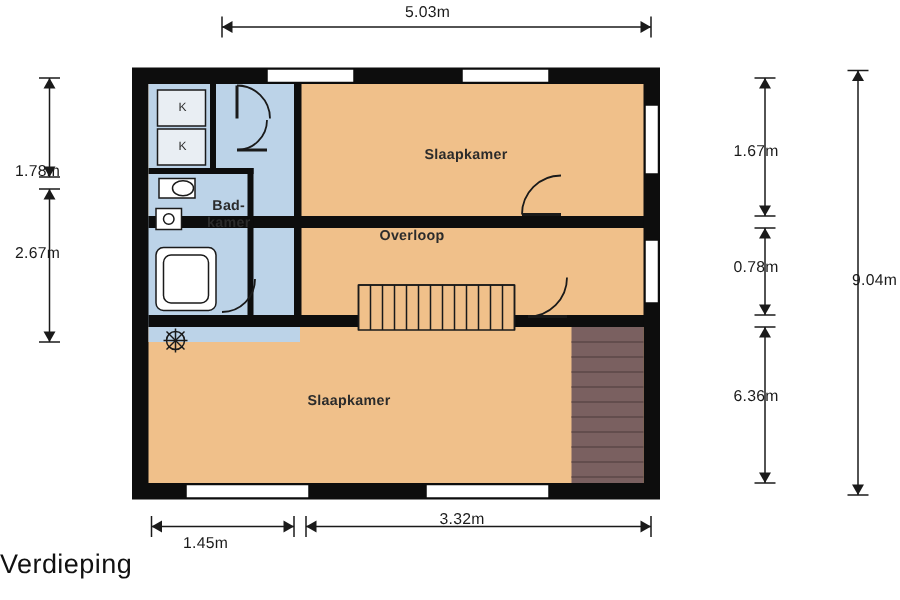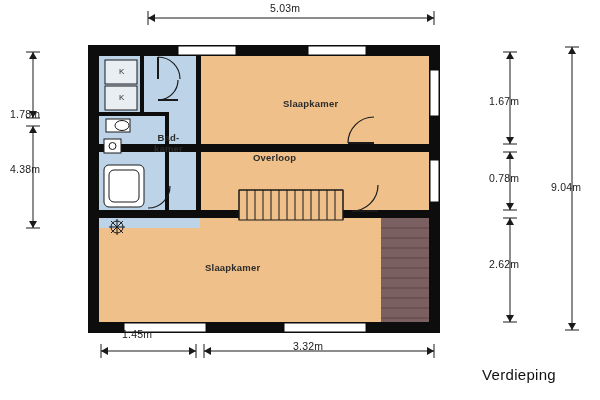--- a/index.html
+++ b/index.html
@@ -43,22 +43,22 @@
     position: absolute;
     font-size: 8px;
     color: #2b2b2b;
     white-space: nowrap;
   }
   #title {
     position: absolute;
     left: 0;
     top: 366px;
     width: 556px;
-    text-align: right;
-    font-size: 15px;
+    text-align: left;
+    font-size: 18px;
     color: #111111;
     letter-spacing: 0.3px;
   }
 </style>
 </head>
 <body>
 
 <svg id="plan" viewBox="0 0 600 400">
 
   <g>
@@ -239,31 +239,31 @@
     <line x1="204" y1="351" x2="434" y2="351"></line>
     <line x1="204" y1="344" x2="204" y2="358"></line>
     <line x1="434" y1="344" x2="434" y2="358"></line>
     <path d="M 204 351 l 7 -4 l 0 8 z" fill="#1a1a1a" stroke="none"></path>
     <path d="M 434 351 l -7 -4 l 0 8 z" fill="#1a1a1a" stroke="none"></path>
   </g>
 </svg>
 
 <div class="dim-label" style="left:270px; top:2px;">5.03m</div>
 <div class="dim-label" style="left:10px; top:84px;margin-top:24px;">1.78m</div>
-<div class="dim-label" style="left:10px; top:163px;">4.38m</div>
+<div class="dim-label" style="left:10px; top:163px;">2.67m</div>
 <div class="dim-label" style="left:489px; top:95px;">1.67m</div>
 <div class="dim-label" style="left:489px; top:172px;">0.78m</div>
-<div class="dim-label" style="left:489px; top:258px;">2.62m</div>
-<div class="dim-label" style="left:551px; top:181px;text-align:right;">9.04m</div>
-<div class="dim-label" style="left:122px; top:328px;text-align:center;">1.45m</div>
+<div class="dim-label" style="left:489px; top:258px;">6.36m</div>
+<div class="dim-label" style="left:568px; top:181px;text-align:right;">9.04m</div>
+<div class="dim-label" style="left:122px; top:356px;text-align:center;">1.45m</div>
 <div class="dim-label" style="left:293px; top:340px;">3.32m</div>
 
 <div class="room-label" style="left:283px; top:98px;">Slaapkamer</div>
 <div class="room-label" style="left:253px; top:152px;">Overloop</div>
-<div class="room-label two-line" style="left:154px; top:132px;">
+<div class="room-label two-line" style="left:138px; top:132px;">
   <span>Bad-</span><br>
   <span>kamer</span>
 </div>
 <div class="room-label" style="left:205px; top:262px;">Slaapkamer</div>
 
 <div class="appliance-label" style="left:119px; top:67px;">K</div>
 <div class="appliance-label" style="left:119px; top:93px;">K</div>
 
 <div id="title">Verdieping</div>
 

